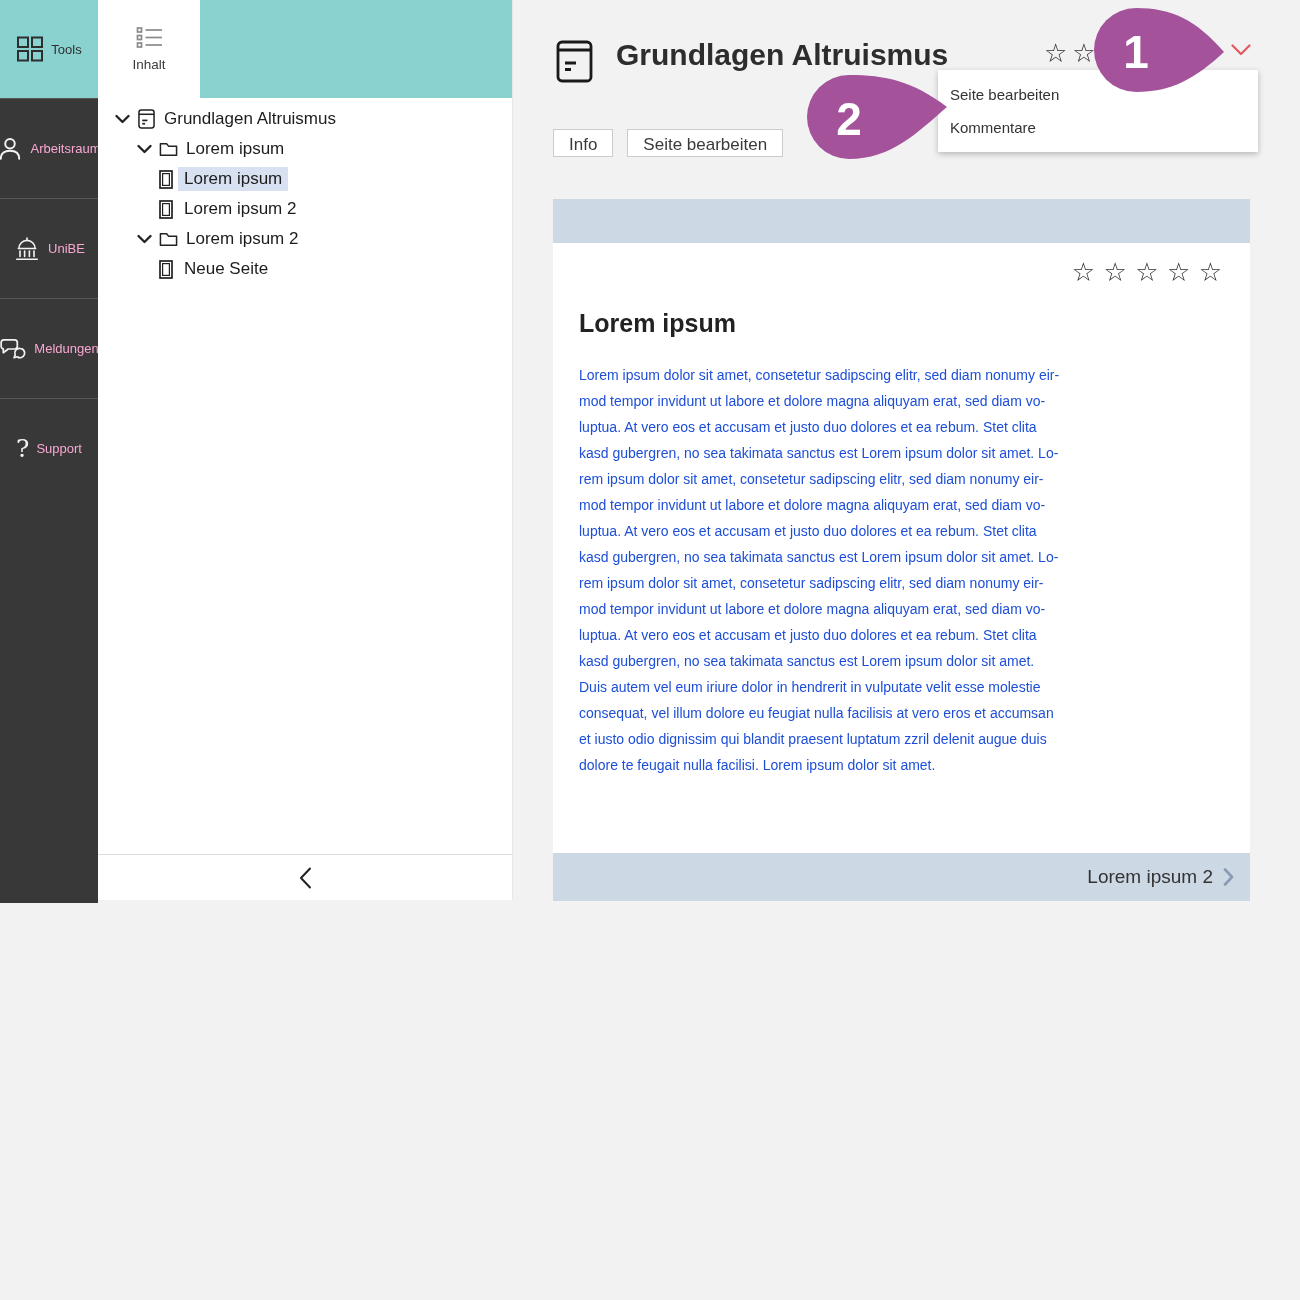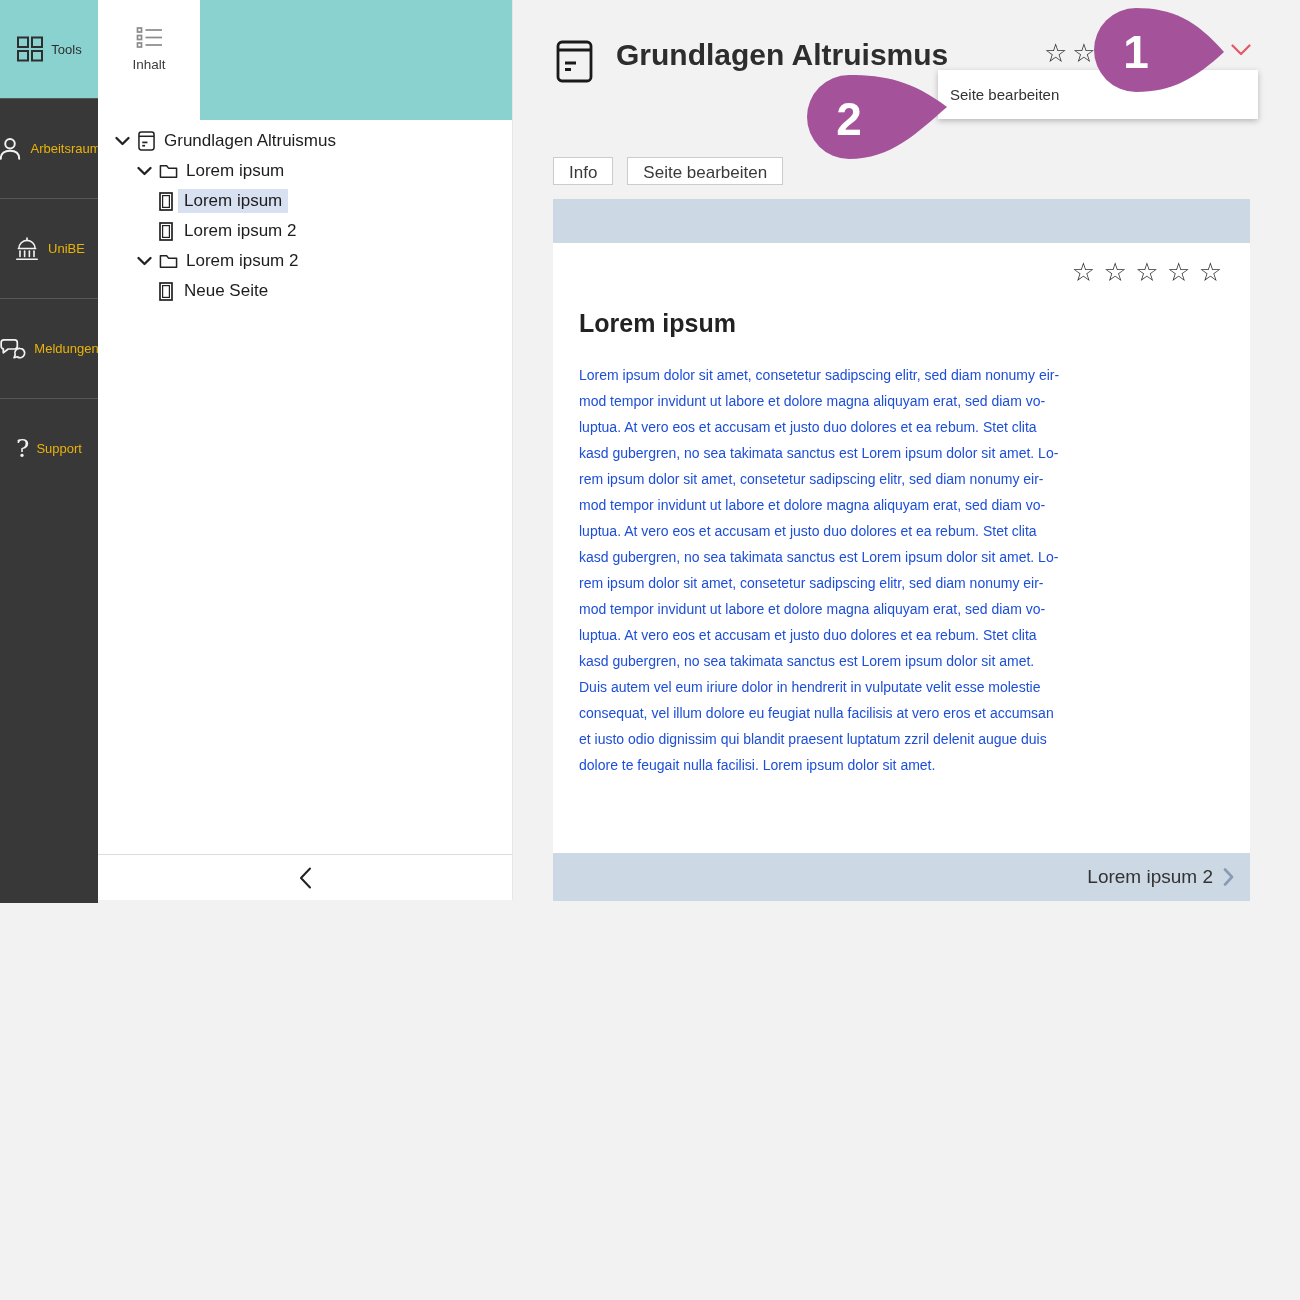--- a/index.html
+++ b/index.html
@@ -17,31 +17,31 @@
   .sidebar {
     position:absolute; left:0; top:0; width:98px; height:903px;
     background:#383838;
   }
   .nav-item {
     height:100px; display:flex; 
     align-items:center; justify-content:center; gap:7px;
     cursor:pointer;
   }
   .nav-item.tools { height:98px; background:#89d2d0; }
-  .nav-item .nav-label { font-size:13px; color:#eab308; }
+  .nav-item .nav-label { font-size:13px; color:#f9a8d4; }
   .nav-item.tools .nav-label { color:#2e2e2e; }
   .nav-sep { border-top:1px solid #575757; }
   .nav-end { border-top:1px solid #575757; }
 
   
   .panel {
     position:absolute; left:98px; top:0; width:415px; height:900px;
     background:#ffffff; border-right:1px solid #e7e7e7;
   }
-  .panel-header { position:relative; height:120px; display:flex; }
+  .panel-header { position:relative; height:98px; display:flex; }
   .tab-inhalt {
     width:102px; height:98px; background:#ffffff;
     display:flex; flex-direction:column; align-items:center; justify-content:center; gap:8px;
     cursor:pointer;
   }
   .tab-inhalt .tab-label { font-size:13.5px; color:#3c3c3c; }
   .teal-banner { flex:1; background:#89d2d0; }
 
   .tree { margin-top:6px; }
   .tree-row { height:30px; display:flex; align-items:center; font-size:17px; color:#1d1d1d; cursor:pointer; }
@@ -69,21 +69,21 @@
   }
   .star {
     font-family:"DejaVu Sans", sans-serif; font-size:26px; line-height:30px; color:#2f2f2f;
     cursor:pointer;
   }
   .actions-chevron { position:absolute; left:1231px; top:44px; cursor:pointer; }
 
   .action-buttons { position:absolute; left:553px; top:129px; display:flex; gap:14px; }
   .btn {
     background:#ffffff; border:1px solid #cccccc; color:#3a3a3a;
-    font-size:17px; font-family:inherit; padding:5px 15px; height:28px; cursor:pointer;margin-top:28px;
+    font-size:17px; font-family:inherit; padding:5px 15px; height:28px; cursor:pointer;
   }
 
   
   .content-col { position:absolute; left:553px; top:199px; width:697px; z-index:1; }
   .bar-top { height:44px; background:#ccd8e4; }
   .card { height:610px; background:#ffffff; padding:14px 26px 0 26px; }
   .card-stars { text-align:right; letter-spacing:2px; }
   .card-heading { margin-top:22px; font-size:25px; font-weight:bold; color:#222222; }
   .card-body {
     margin-top:24px; font-size:14px; line-height:26px; color:#1d4ed8;
@@ -328,20 +328,21 @@
     <span>
       <svg width="11" height="18" viewBox="0 0 11 18" fill="none" stroke="#8a9cb3" stroke-width="2.6" stroke-linecap="round" stroke-linejoin="round">
           <polyline points="2,1.5 9,9 2,16.5"></polyline>
         </svg>
     </span>
   </div>
 </div>
 
 <div class="dropdown">
   <div class="menu-item">Seite bearbeiten</div>
+  <div class="menu-item">Kommentare</div>
 </div>
 
 <svg class="callout callout-1" width="132" height="90" viewBox="0 0 132 90">
   <path d="M 132 46 C 104 14 80 2 44 2 A 42 42 0 1 0 44 86 C 80 86 104 72 132 46 Z" fill="#a4539b"></path>
   <text x="44" y="62" text-anchor="middle">1</text>
 </svg>
 
 <svg class="callout callout-2" width="142" height="90" viewBox="0 0 142 90">
   <path d="M 142 34 C 108 8 80 2 44 2 A 42 42 0 1 0 44 86 C 86 86 112 60 142 34 Z" fill="#a4539b"></path>
   <text x="44" y="62" text-anchor="middle">2</text>

